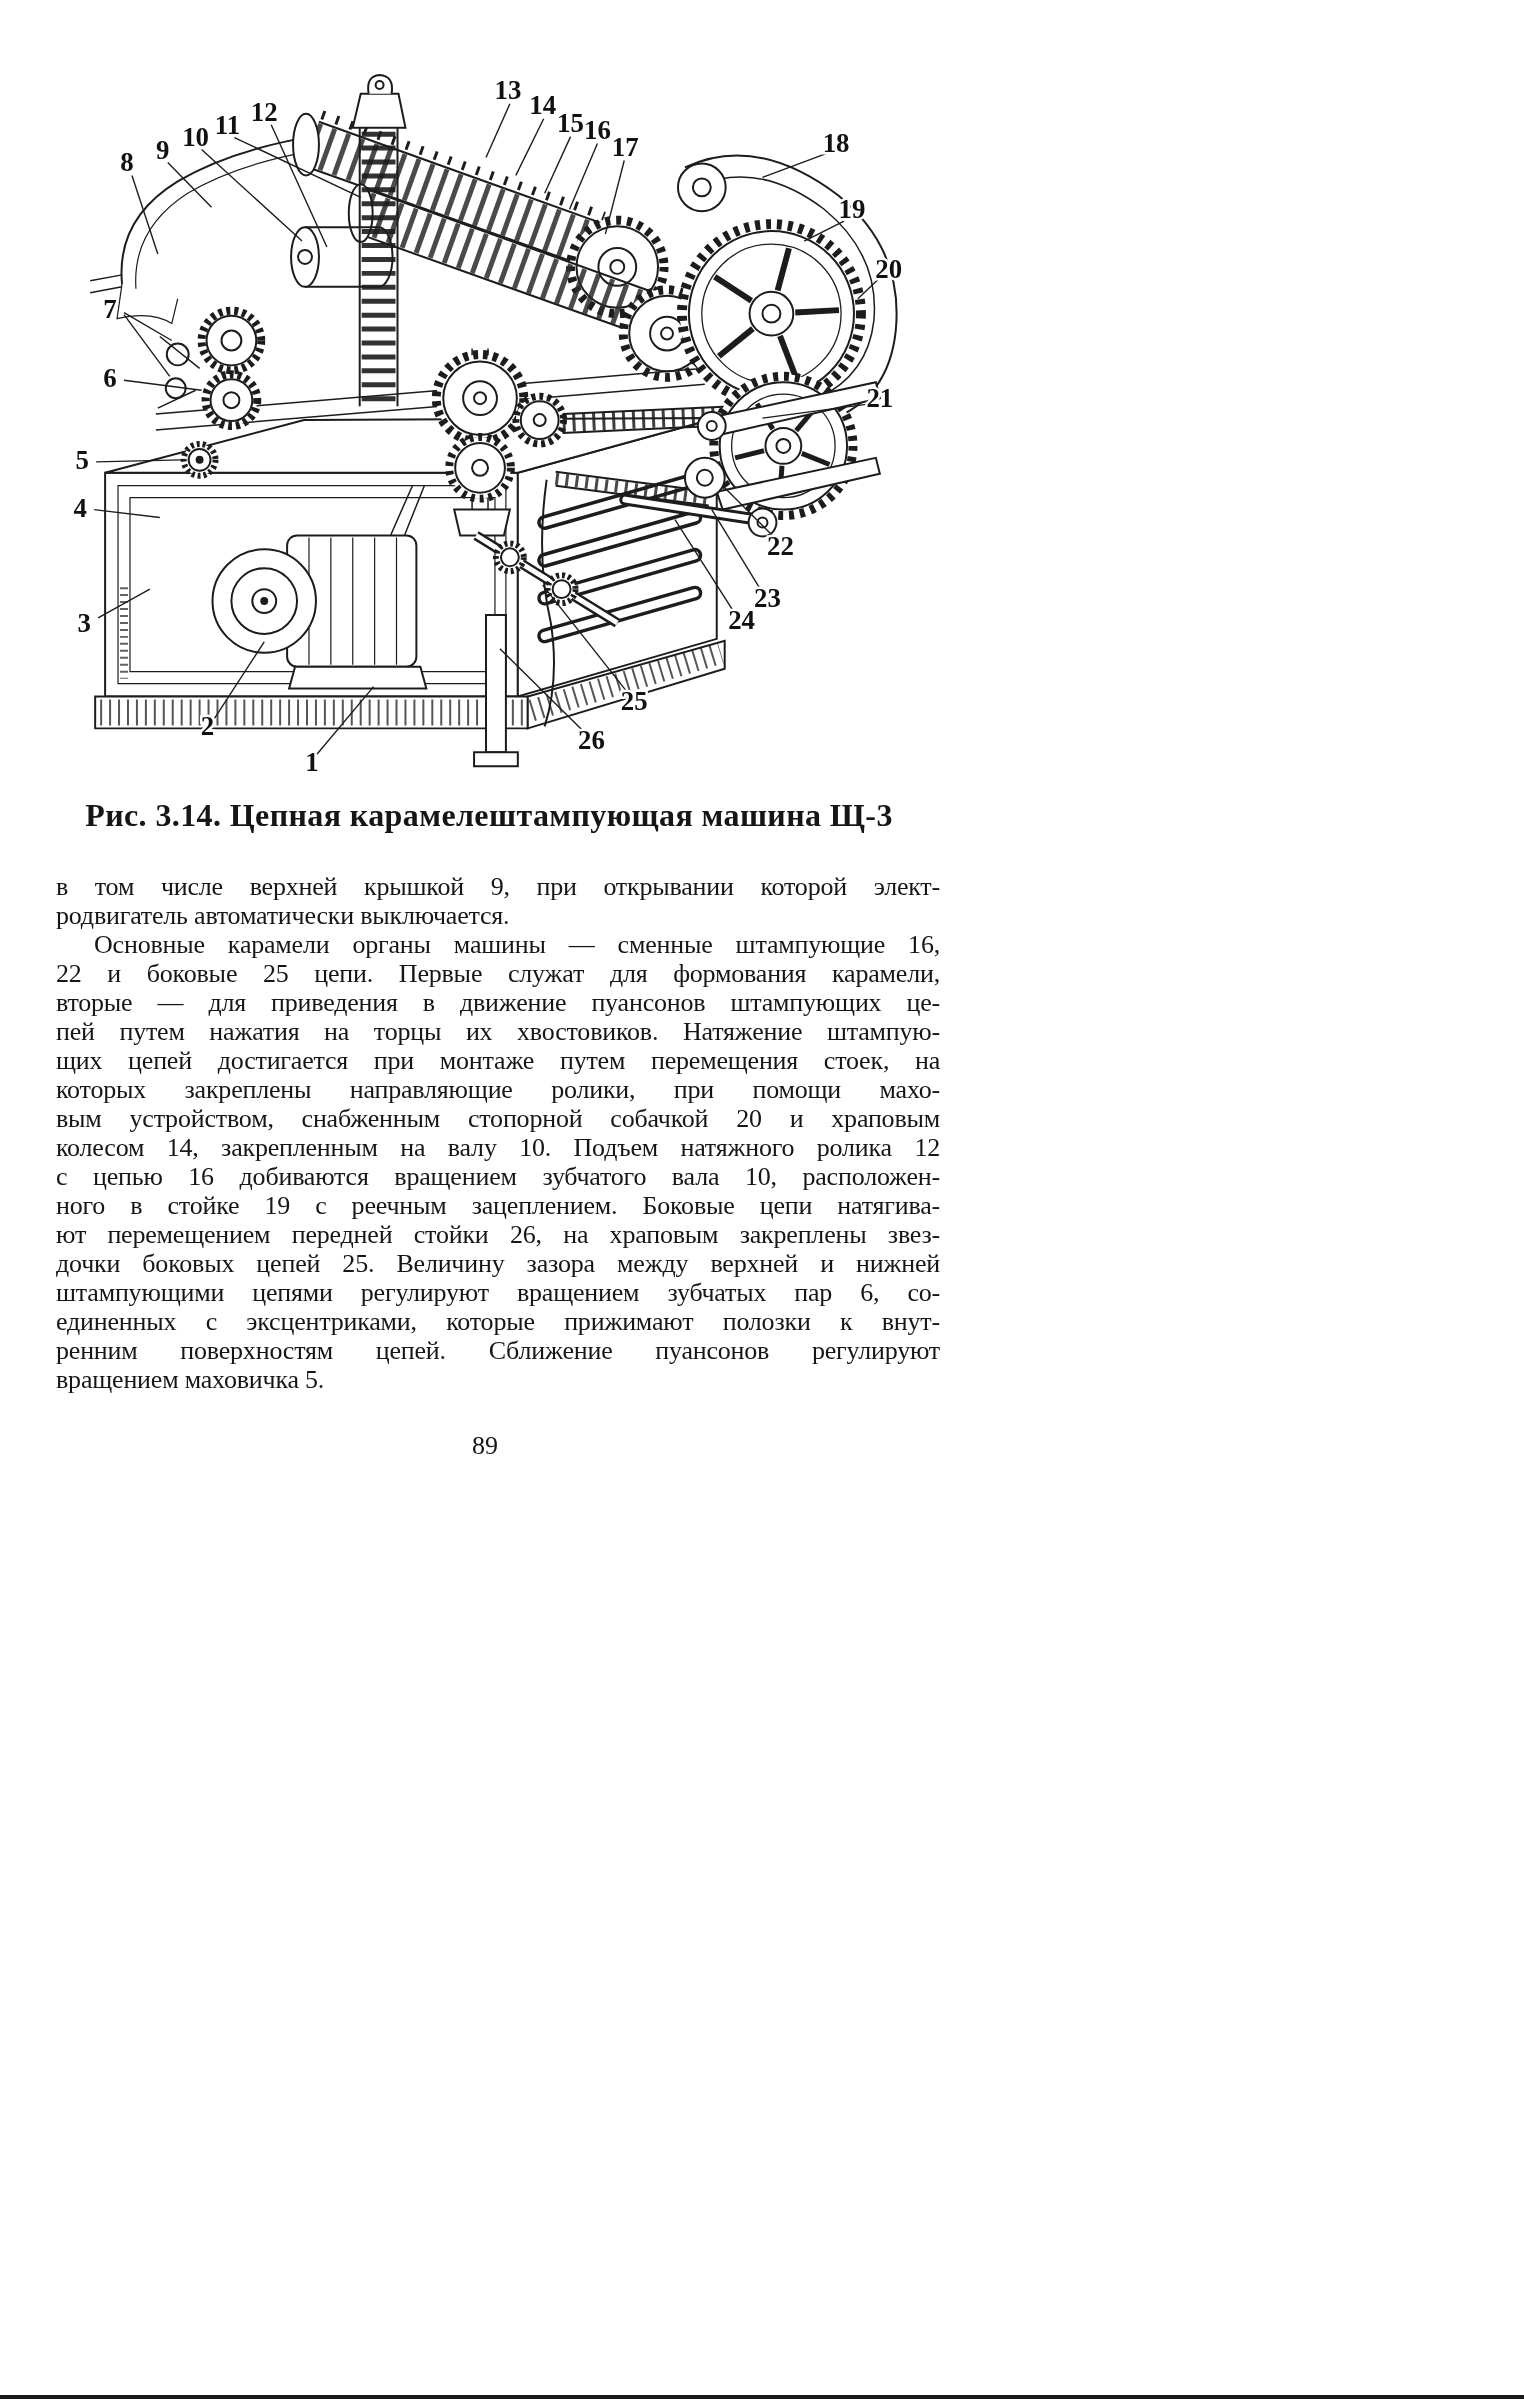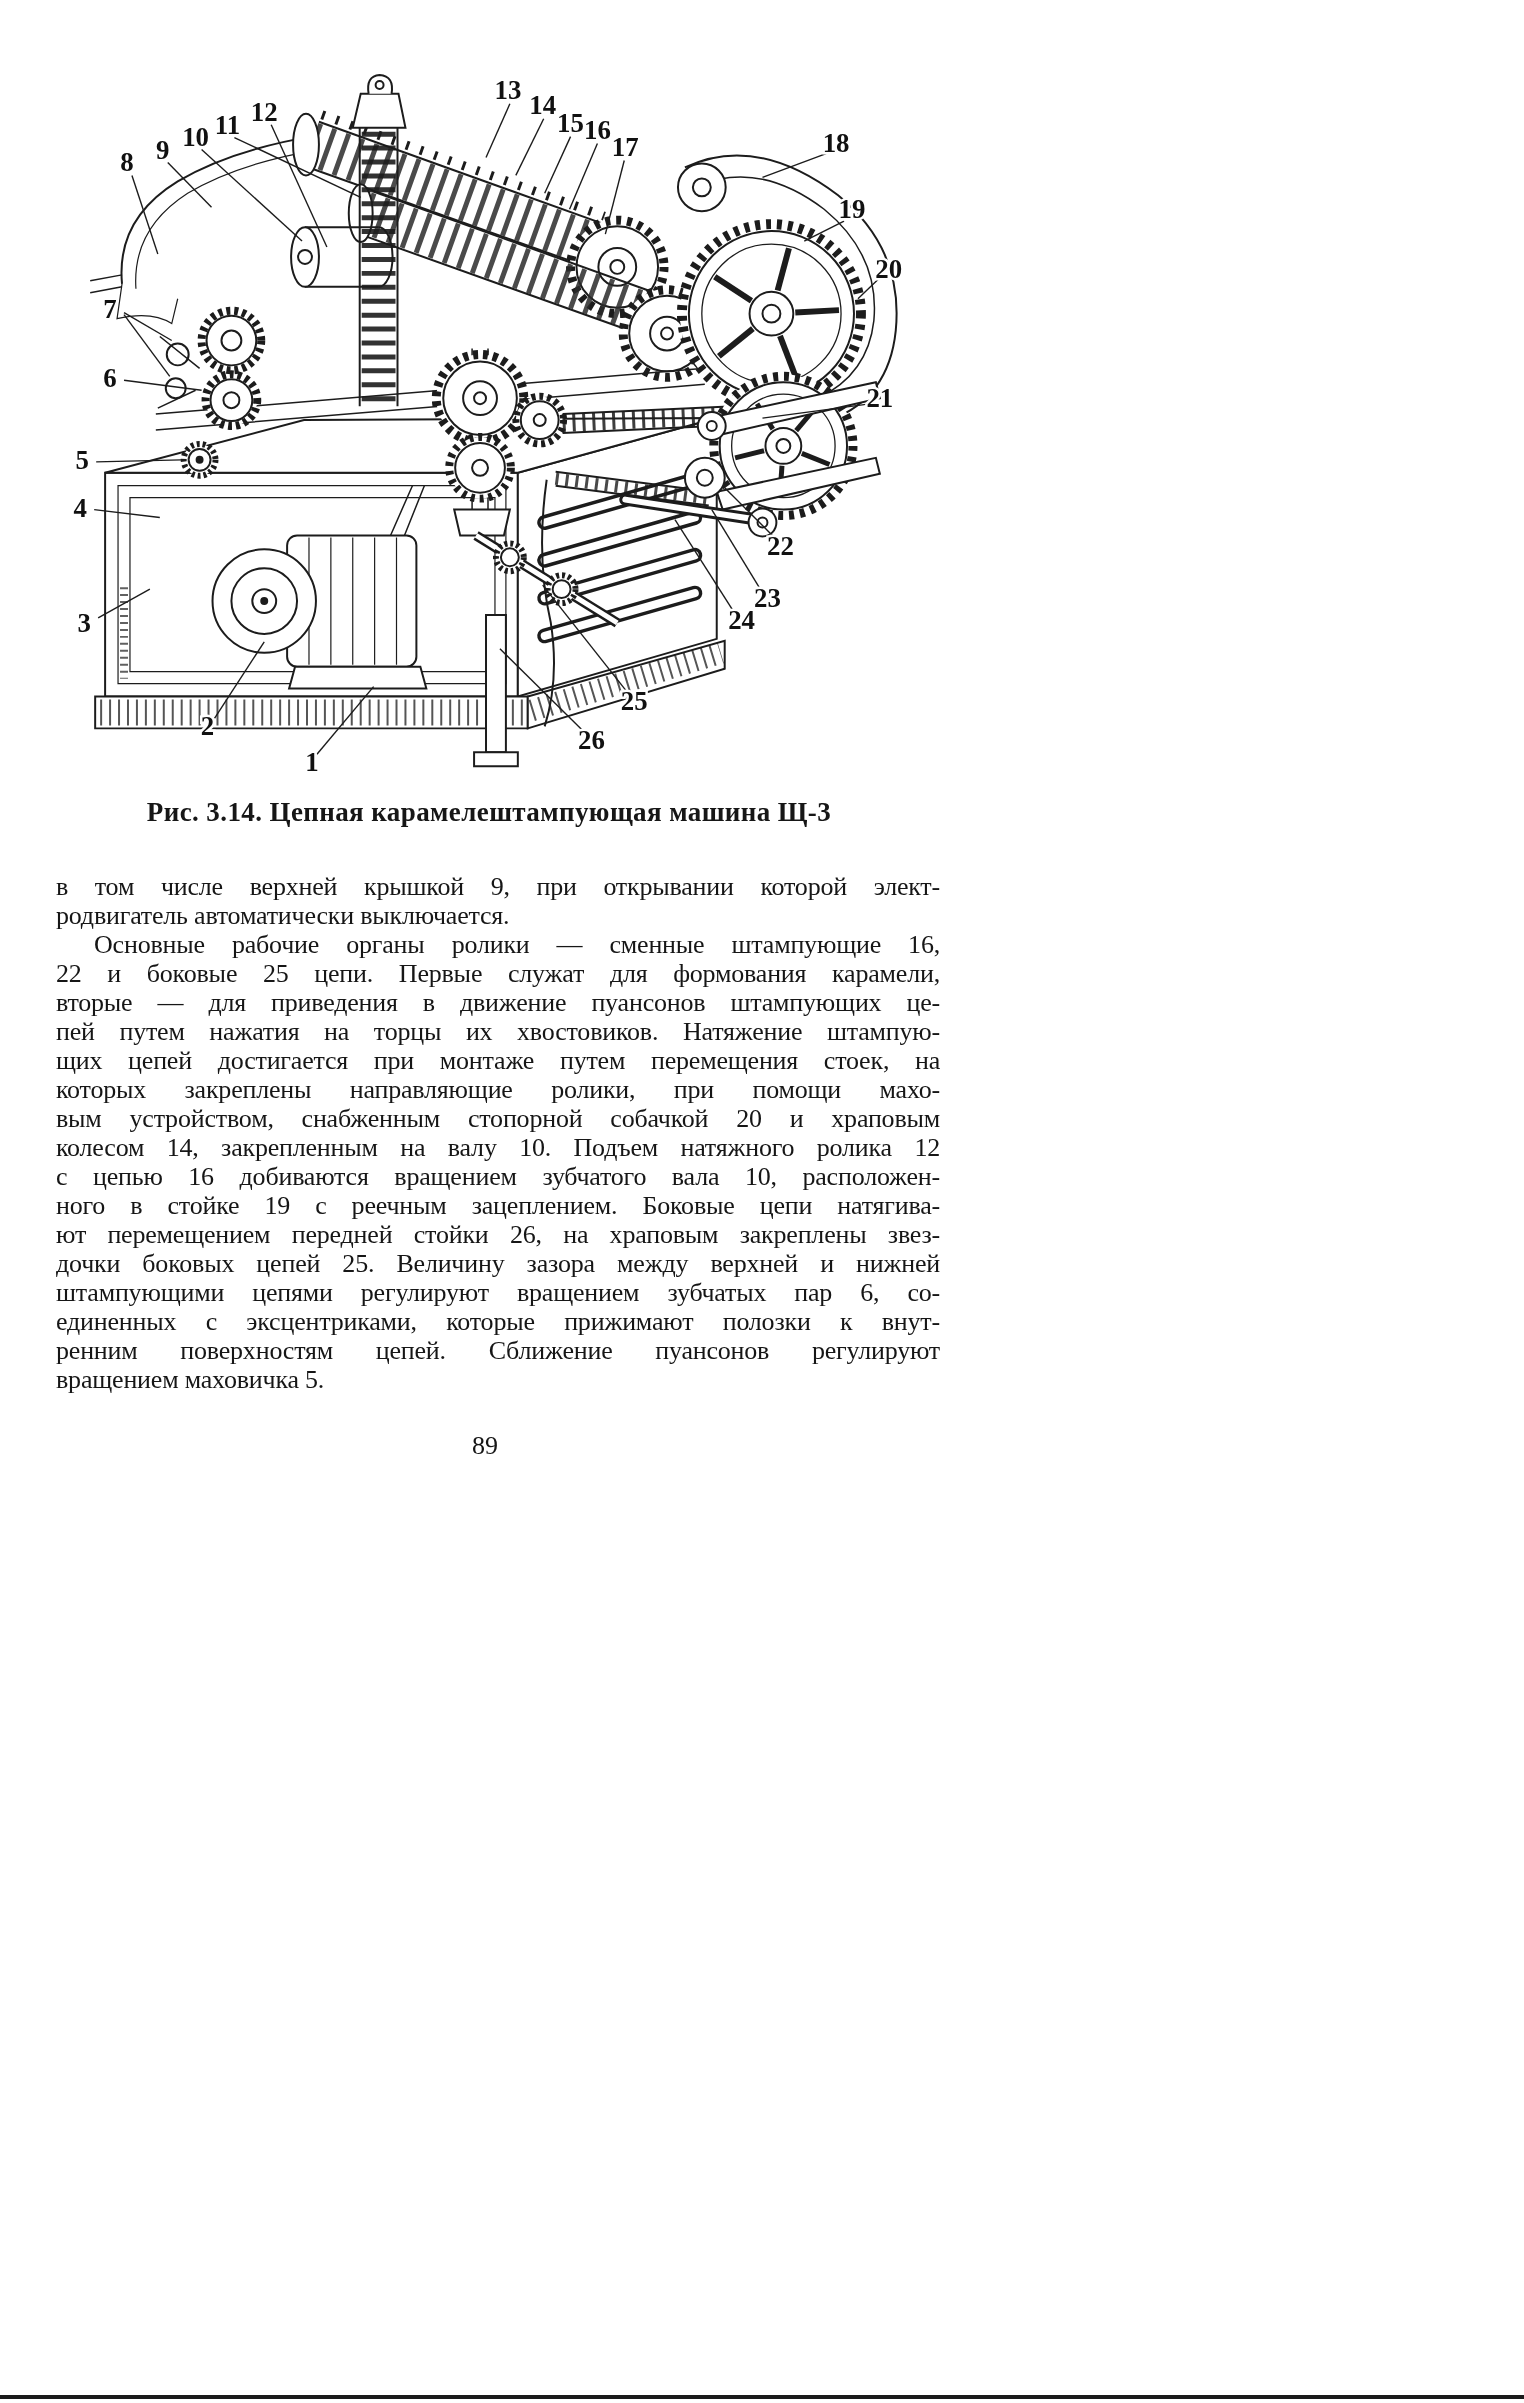--- a/index.html
+++ b/index.html
@@ -6,21 +6,21 @@
   html,body { background:#e8e8e8; }
   .page {
     position:relative; width:1524px; height:2404px; margin:0 auto;
     background:#ffffff; color:#161616; overflow:hidden;
     font-family:"Liberation Serif", serif;
   }
   .figure { position:absolute; left:60px; top:70px; width:856px; height:726px; }
   .figure svg { display:block; }
   .caption {
     position:absolute; left:47px; top:797px; width:884px;
-    text-align:center; font-weight:bold; font-size:27px; letter-spacing:0.4px;
+    text-align:center; font-weight:bold; font-size:32px; letter-spacing:0.4px;
   }
   .bodytext { position:absolute; left:56px; top:872px; width:884px; font-size:26px; }
   .ln { height:29px; line-height:29px; overflow:hidden; letter-spacing:-0.2px; }
   .ln.j { text-align:justify; text-align-last:justify; }
   .ln.ind { text-indent:38px; }
   .pageno { position:absolute; left:43px; top:1431px; width:884px; text-align:center; font-size:26px; }
   .scan-edge { position:absolute; left:0; top:2395px; width:1524px; height:4px; background:#1b1b1b; }
   text.callout {
     font-family:"Liberation Serif", serif; font-weight:bold; font-size:27px;
     fill:#111; stroke:#fff; stroke-width:5px; paint-order:stroke; text-anchor:middle;
@@ -295,21 +295,21 @@
         <text class="callout" x="534" y="683">26</text>
       </g>
     </svg>
   </div>
 
   <div class="caption">Рис. 3.14. Цепная карамелештампующая машина Щ-3</div>
 
   <div class="bodytext">
     <div class="ln j">в том числе верхней крышкой 9, при открывании которой элект-</div>
     <div class="ln">родвигатель автоматически выключается.</div>
-    <div class="ln j ind">Основные рабочие органы ролики — сменные штампующие 16,</div>
+    <div class="ln j ind">Основные карамели органы машины — сменные штампующие 16,</div>
     <div class="ln j">22 и боковые 25 цепи. Первые служат для формования карамели,</div>
     <div class="ln j">вторые — для приведения в движение пуансонов штампующих це-</div>
     <div class="ln j">пей путем нажатия на торцы их хвостовиков. Натяжение штампую-</div>
     <div class="ln j">щих цепей достигается при монтаже путем перемещения стоек, на</div>
     <div class="ln j">которых закреплены направляющие ролики, при помощи махо-</div>
     <div class="ln j">вым устройством, снабженным стопорной собачкой 20 и храповым</div>
     <div class="ln j">колесом 14, закрепленным на валу 10. Подъем натяжного ролика 12</div>
     <div class="ln j">с цепью 16 добиваются вращением зубчатого вала 10, расположен-</div>
     <div class="ln j">ного в стойке 19 с реечным зацеплением. Боковые цепи натягива-</div>
     <div class="ln j">ют перемещением передней стойки 26, на храповым закреплены звез-</div>

